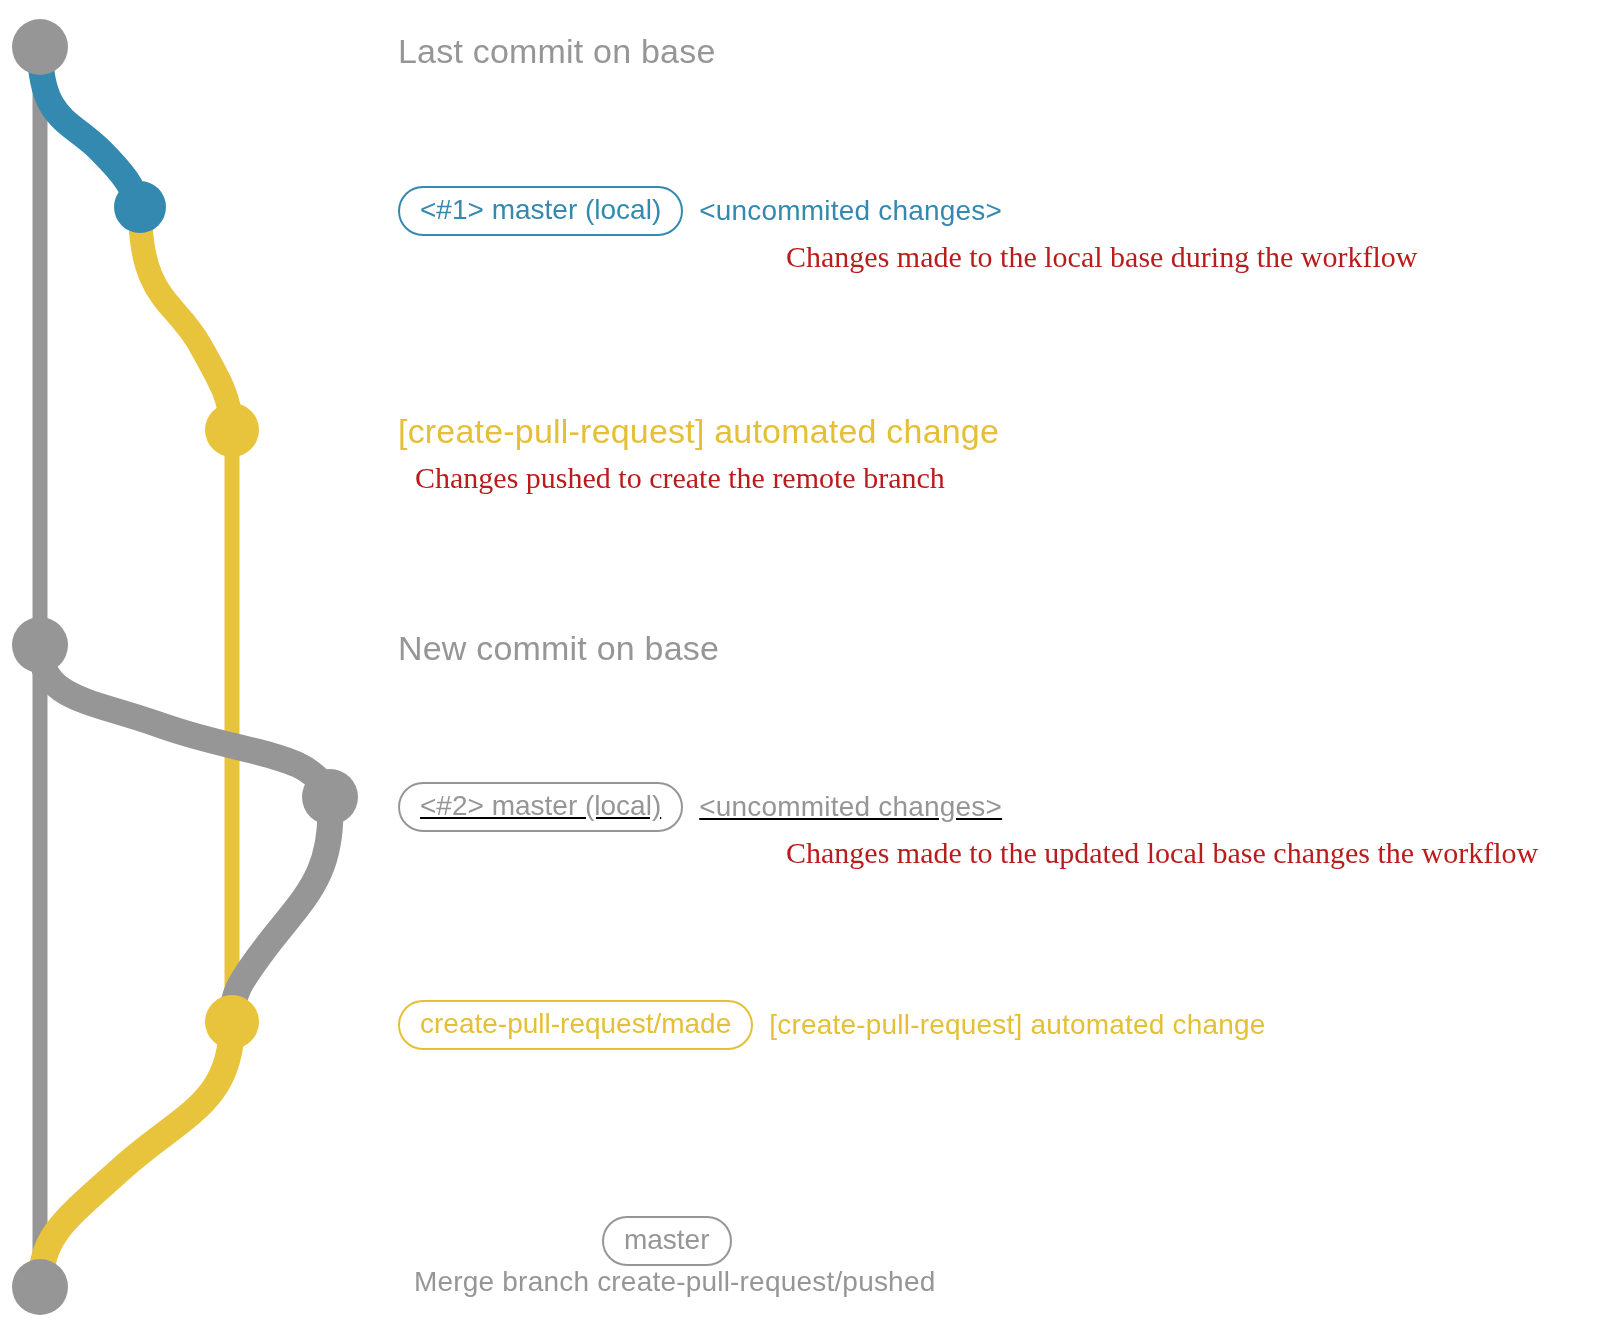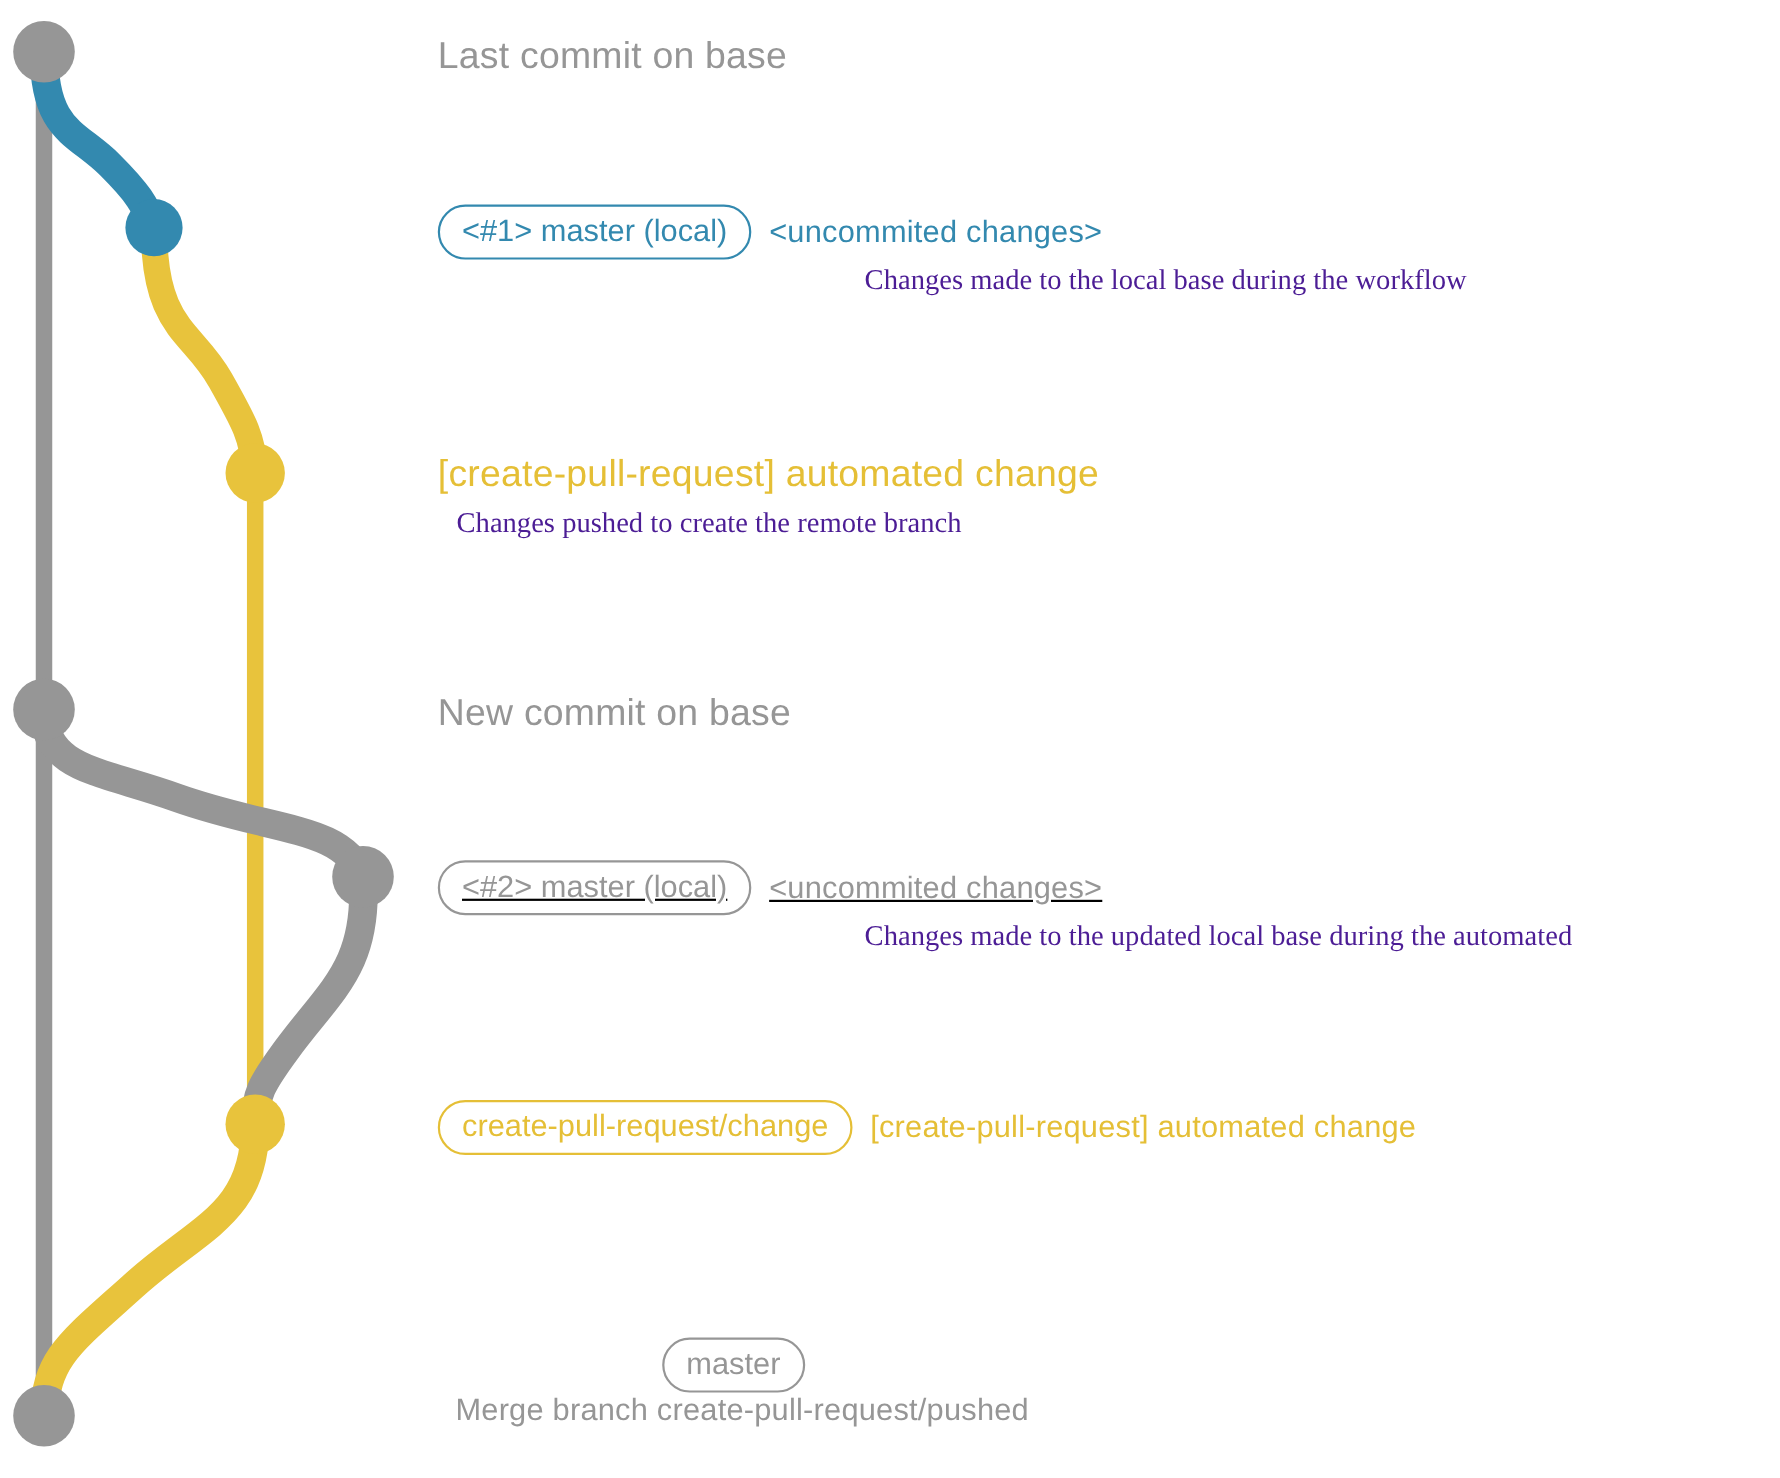--- a/index.html
+++ b/index.html
@@ -58,22 +58,22 @@
   .subject {
     font-family: "Liberation Sans", sans-serif;
     font-size: 28px;
     margin-left: 16px;
     letter-spacing: 0.2px;
   }
 
   .desc {
     position: absolute;
     font-family: "Liberation Serif", serif;
-    font-size: 26px;
-    color: #4c1d95;
+    font-size: 30px;
+    color: #b91c1c;
     white-space: nowrap;
   }
 
   .c-gray  { color: #969696; }
   .c-blue  { color: #3389AF; }
   .c-gold  { color: #E5BF36; }
 </style>
 </head>
 <body>
 
@@ -120,24 +120,24 @@
   <div class="desc" style="left:415px; top:461px;">Changes pushed to create the remote branch</div>
 
   <div class="row" style="left:398px; top:629px;">
     <span class="plain-title c-gray">New commit on base</span>
   </div>
 
   <div class="row" style="left:398px; top:782px;text-decoration:underline;">
     <span class="badge c-gray">&lt;#2&gt; master (local)</span>
     <span class="subject c-gray">&lt;uncommited changes&gt;</span>
   </div>
-  <div class="desc" style="left:786px; top:836px;">Changes made to the updated local base during the automated</div>
+  <div class="desc" style="left:786px; top:836px;">Changes made to the updated local base changes the workflow</div>
 
   <div class="row" style="left:398px; top:1000px;">
-    <span class="badge c-gold">create-pull-request/change</span>
+    <span class="badge c-gold">create-pull-request/made</span>
     <span class="subject c-gold">[create-pull-request] automated change</span>
   </div>
 
   <div class="row" style="left:398px; top:1216px;flex-direction:column;">
     <span class="badge c-gray">master</span>
     <span class="subject c-gray">Merge branch create-pull-request/pushed</span>
   </div>
 
 </div>
 

